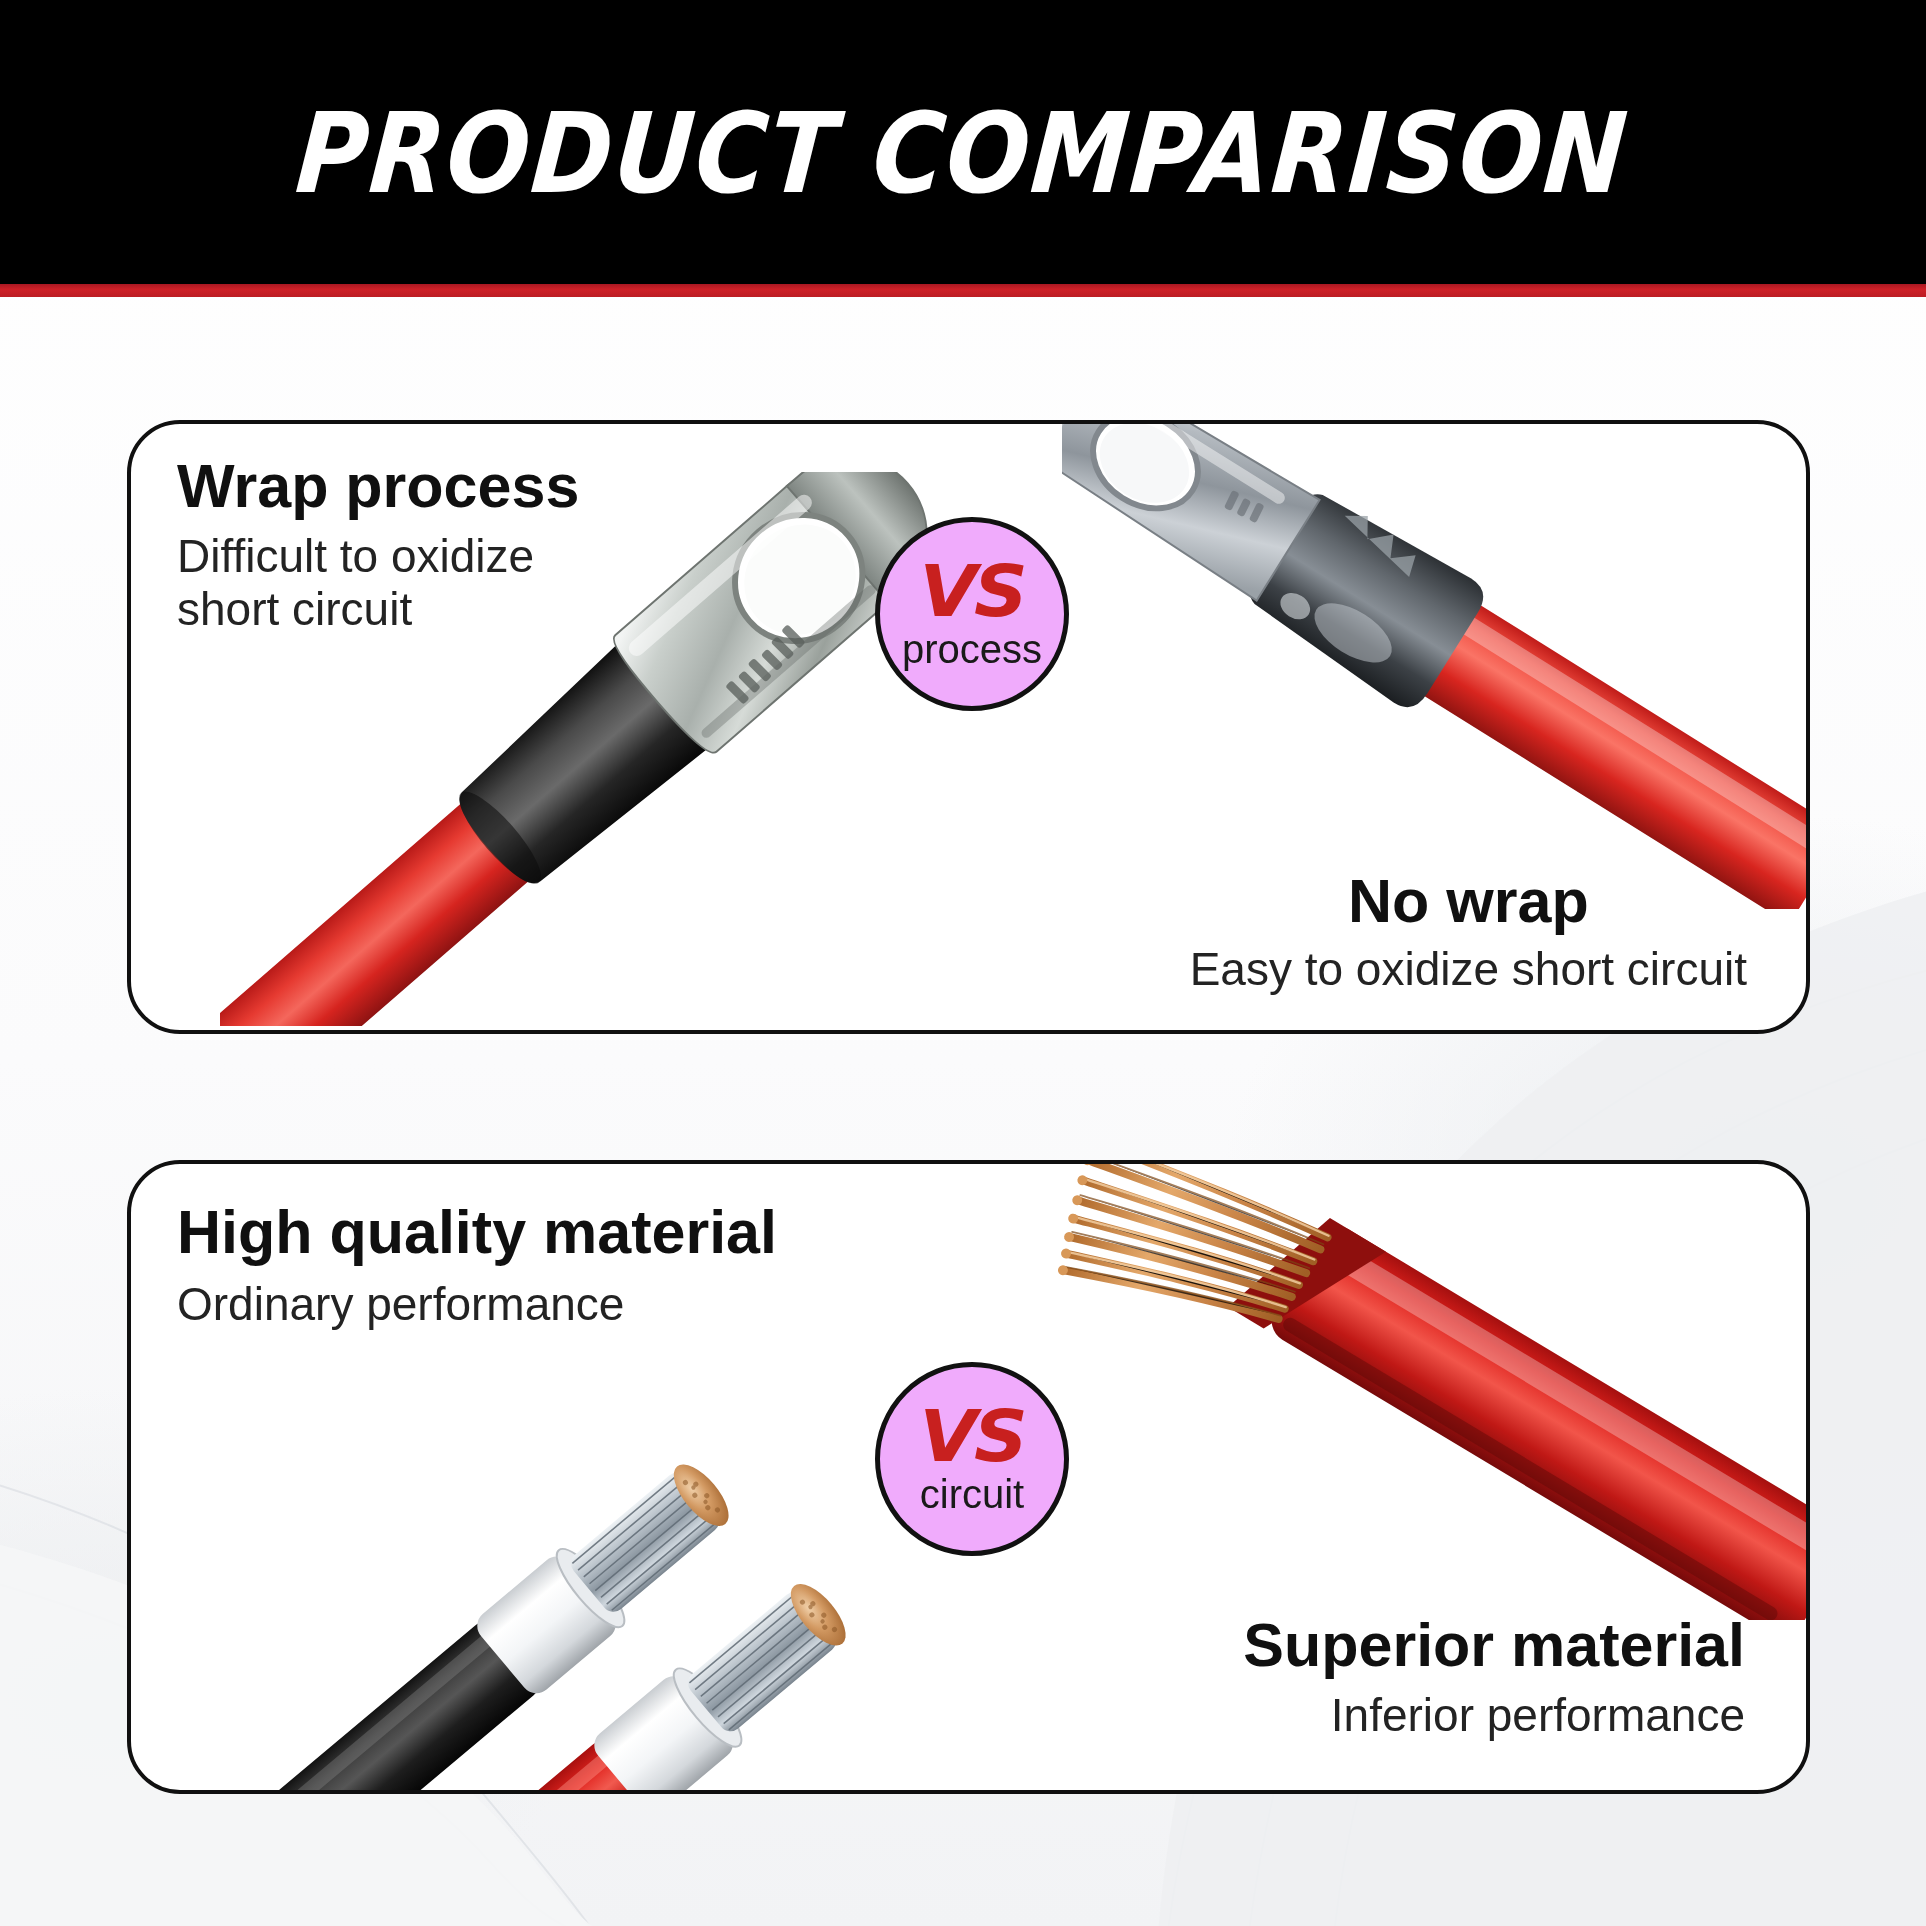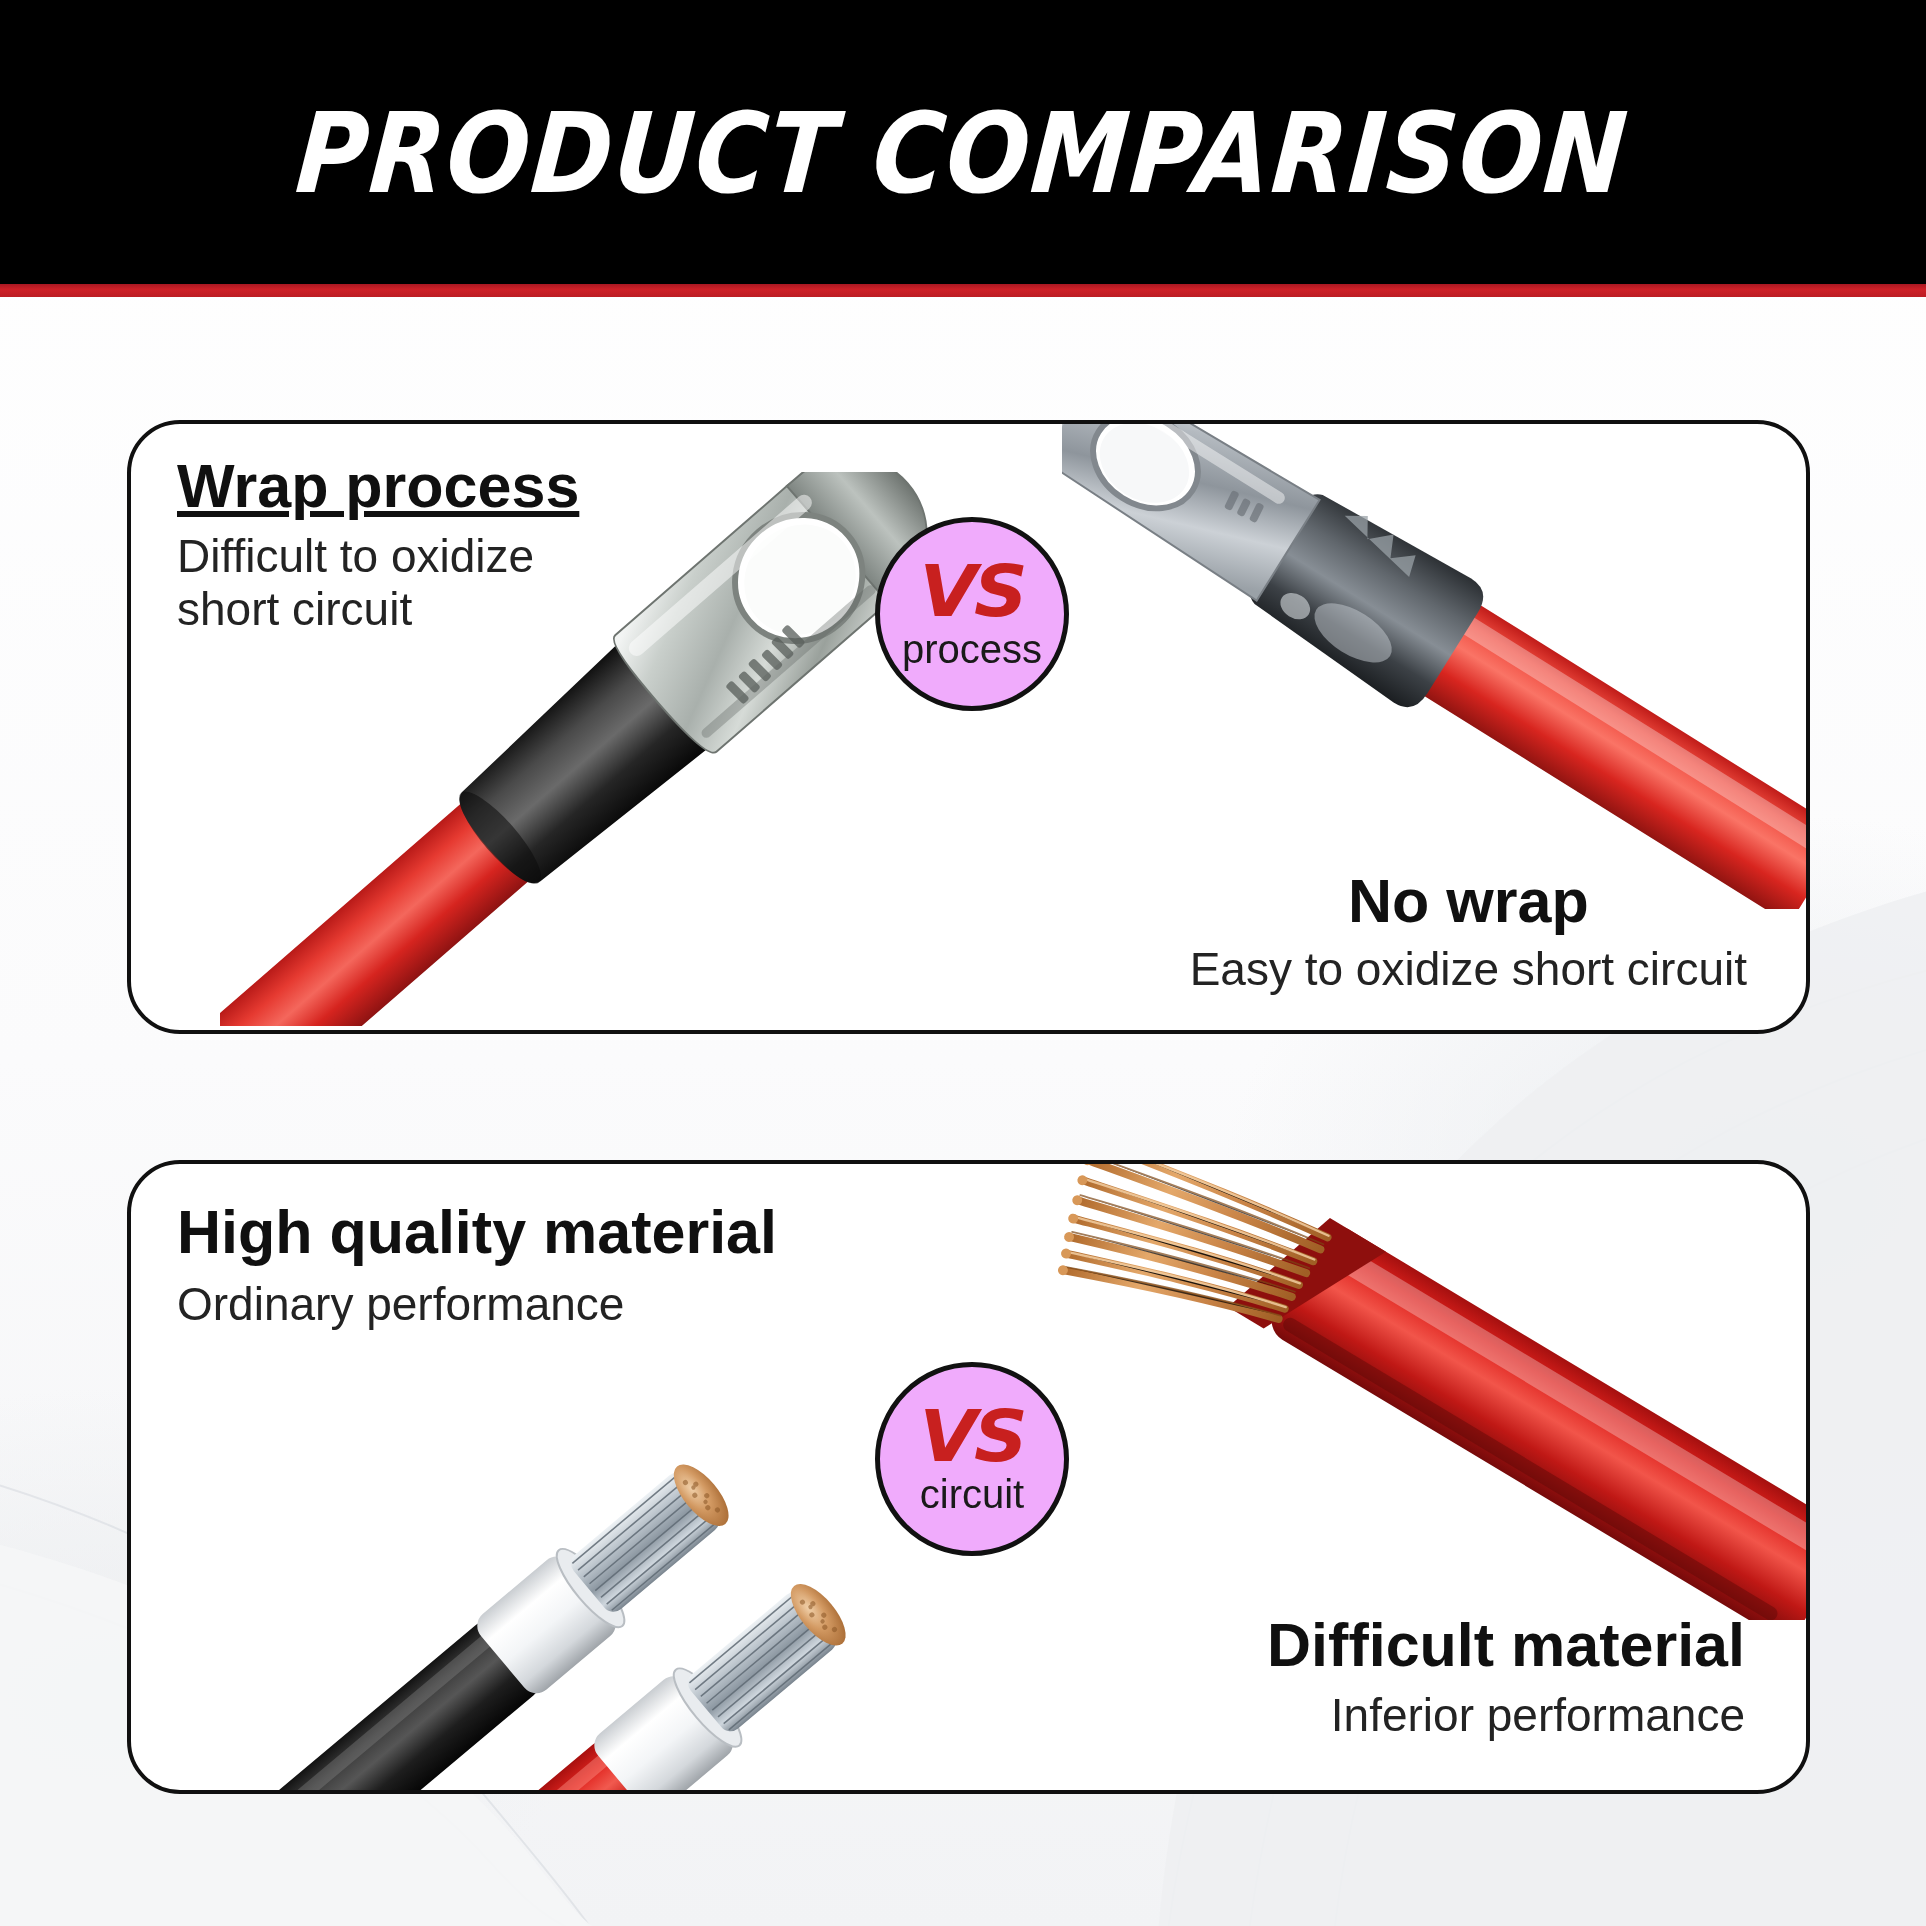--- a/index.html
+++ b/index.html
@@ -88,21 +88,21 @@
     white-space: nowrap;
   }
   .sub-lg {
     font-family: "Liberation Sans", sans-serif;
     font-weight: 400;
     color: #232323;
     line-height: 1.16;
   }
 
   #wrap-head  { left: 46px;  top: 30px;  }
-  #wrap-head .head-lg { font-size: 61px; text-decoration: underline; }
+  #wrap-head .head-lg { font-size: 61px; }
   #wrap-head .sub-lg  { font-size: 46px; margin-top: 12px; }
 
   #nowrap-head { right: 59px; bottom: 34px; text-align: center; }
   #nowrap-head .head-lg { font-size: 61px; }
   #nowrap-head .sub-lg  { font-size: 46px; margin-top: 10px; }
 
   #mat-head { left: 46px; top: 36px; }
   #mat-head .head-lg { font-size: 61px; text-align: center; }
   #mat-head .sub-lg  { font-size: 46px; margin-top: 14px; }
 
@@ -474,21 +474,21 @@
         </g>
       </g>
     </svg>
 
     <div class="txt-block" id="mat-head">
       <div class="head-lg">High quality material</div>
       <div class="sub-lg">Ordinary performance</div>
     </div>
 
     <div class="txt-block" id="ord-head">
-      <div class="head-lg">Difficult material</div>
+      <div class="head-lg">Superior material</div>
       <div class="sub-lg">Inferior performance</div>
     </div>
   </div>
 
   <div class="vs-badge" id="vs-material">
     <div class="vs-text">VS</div>
     <div class="vs-sub">circuit</div>
   </div>
 
 </div>

